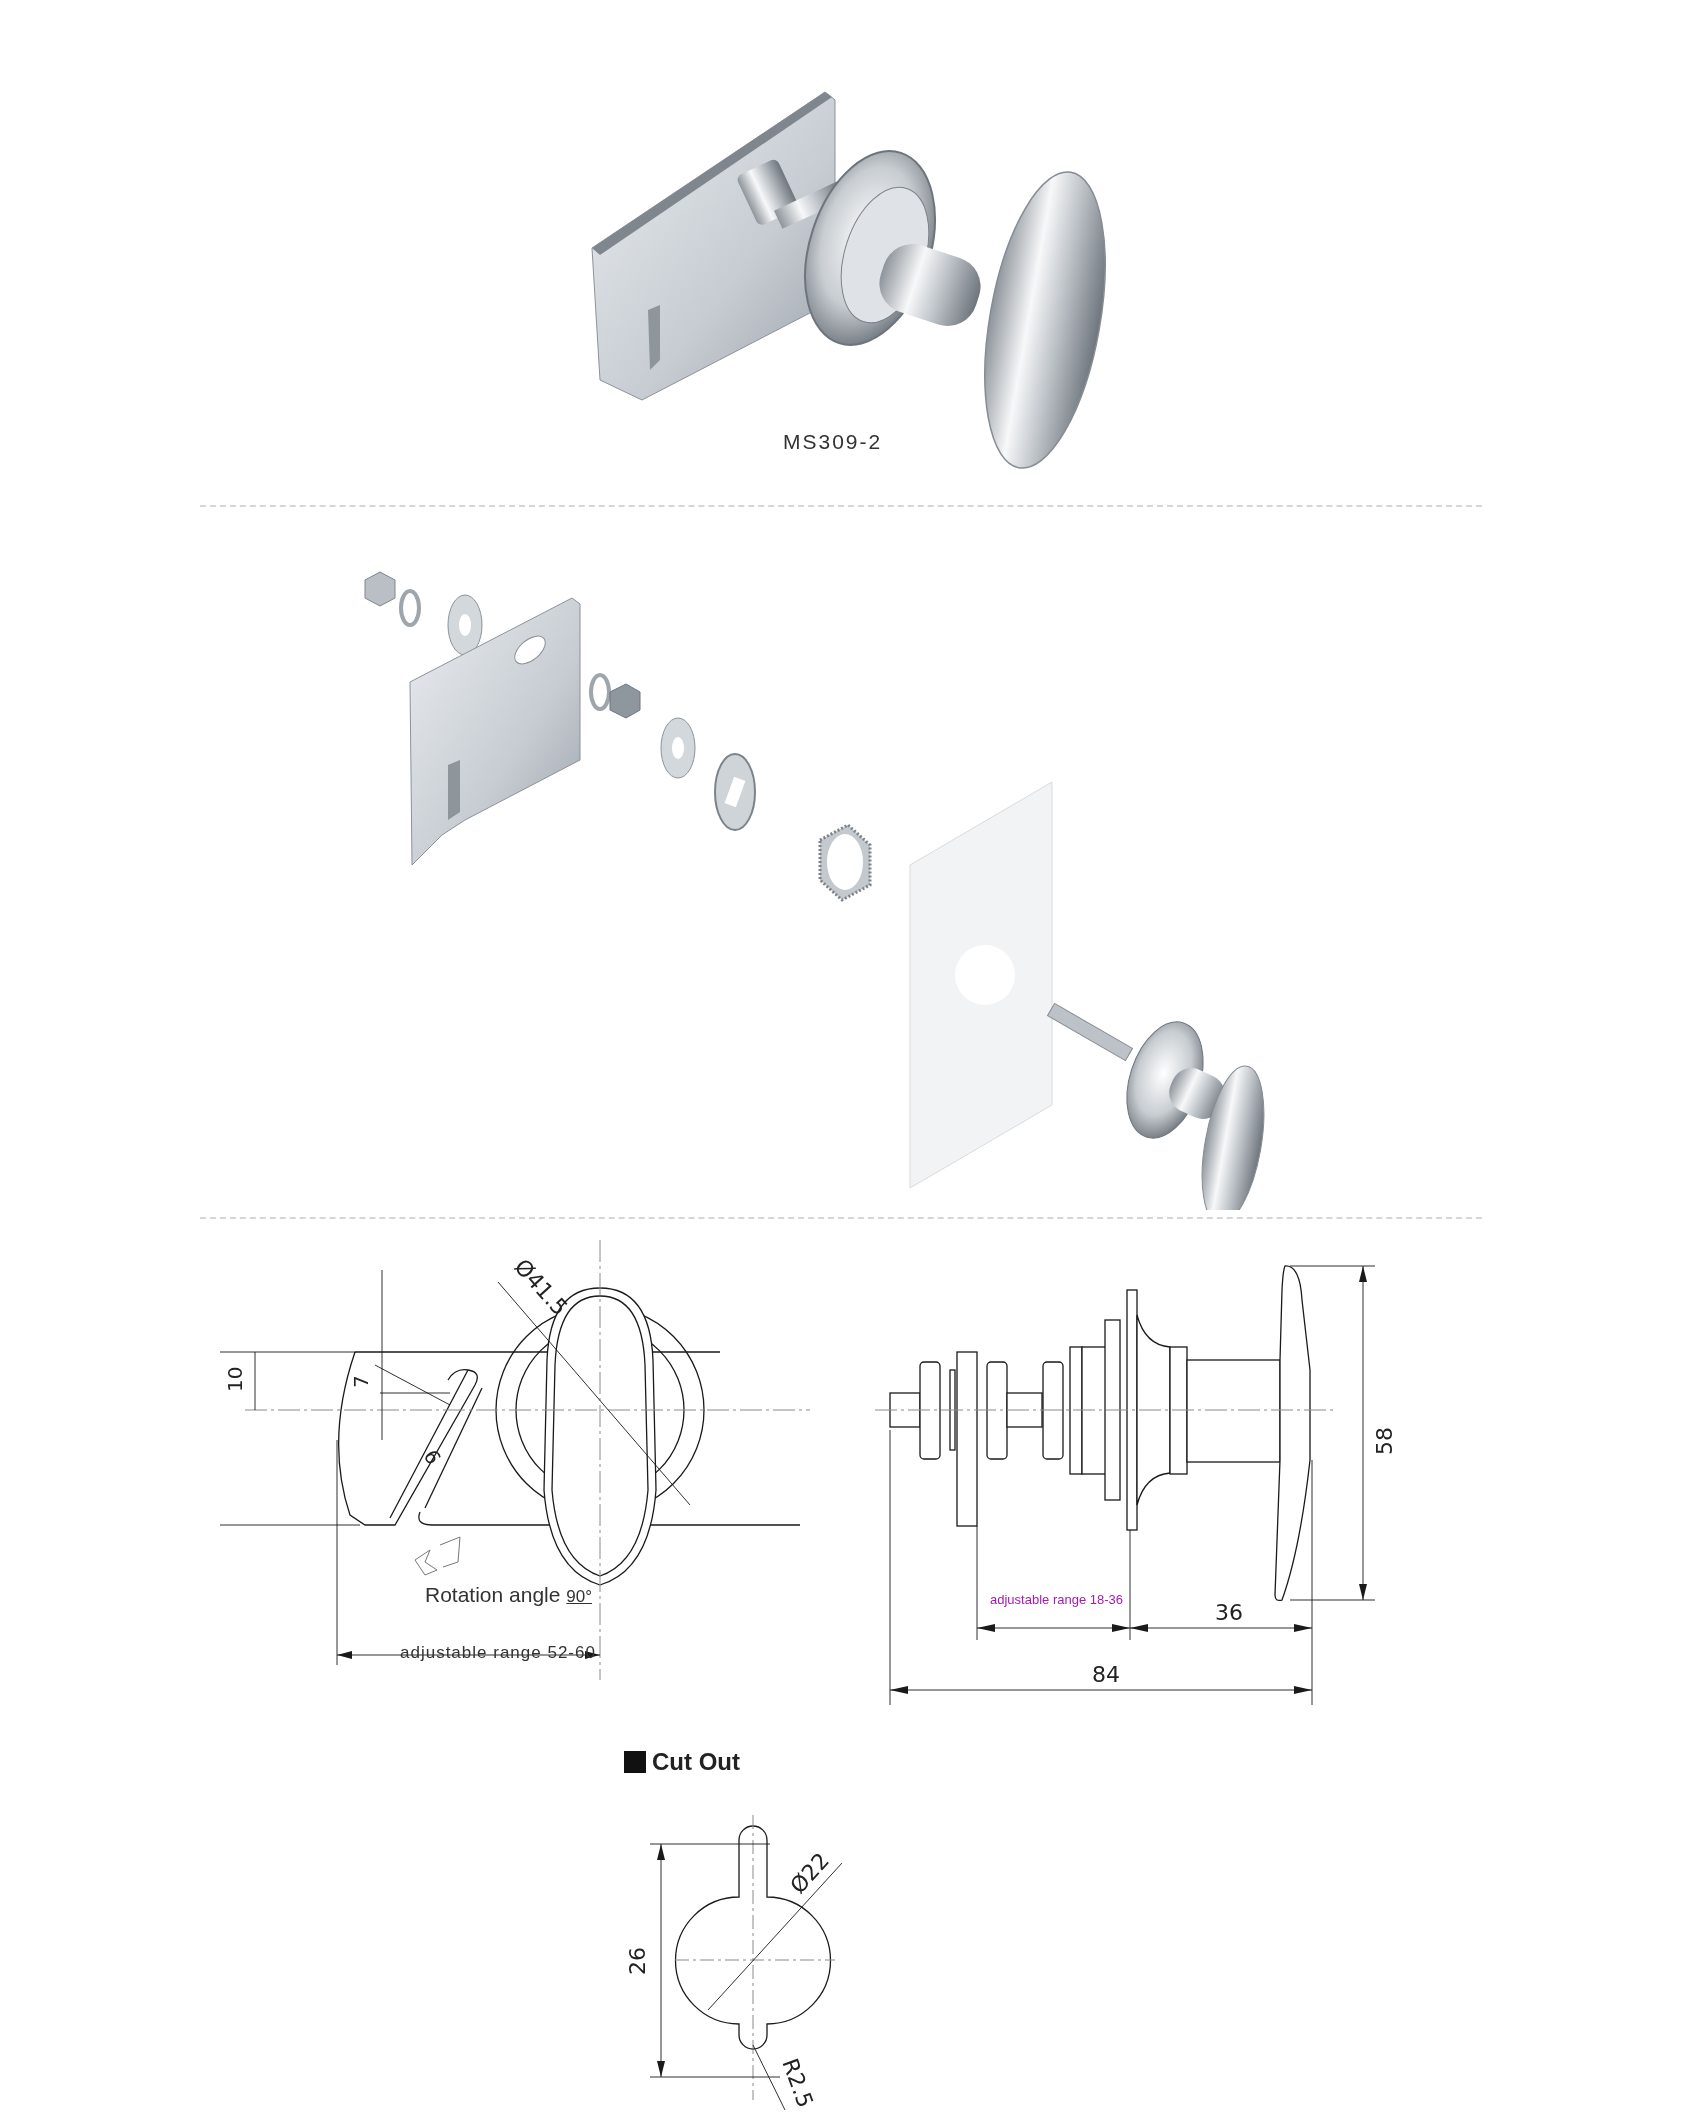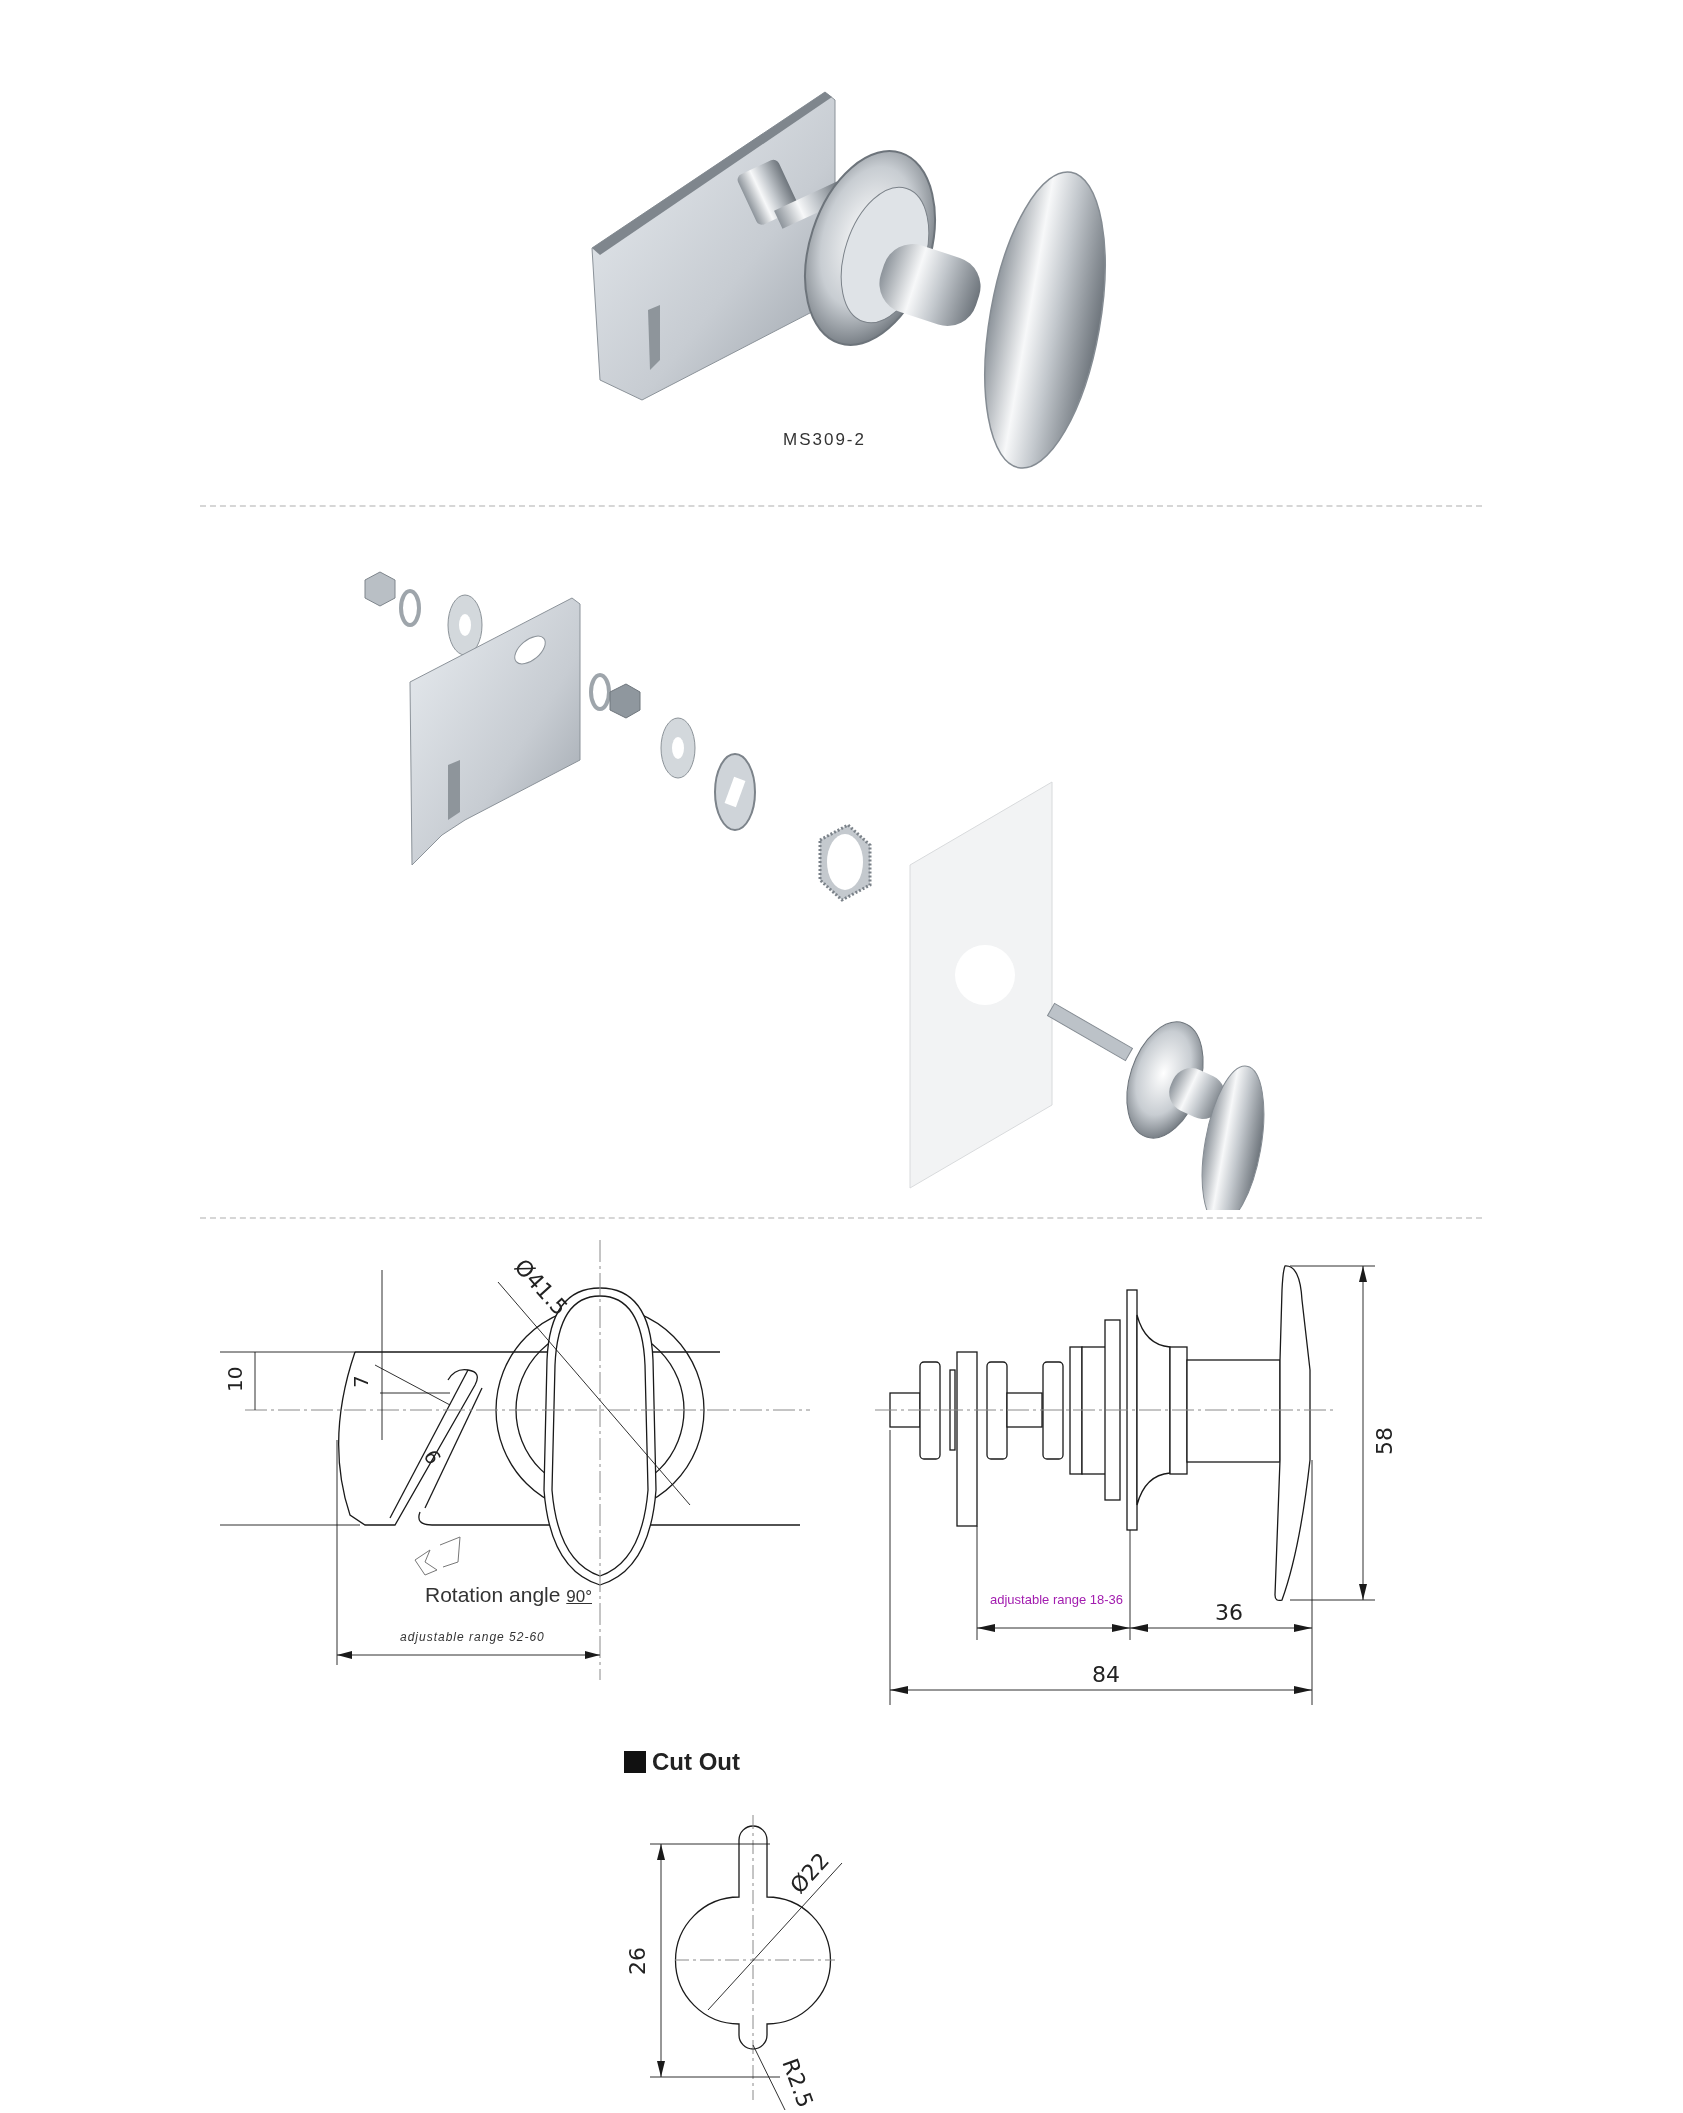--- a/index.html
+++ b/index.html
@@ -1,21 +1,21 @@
 <!DOCTYPE html>
 <html><head>
 <meta charset="utf-8">
 <style>
   html, body { margin:0; padding:0; background:#ffffff; }
   body { width:1683px; height:2113px; position:relative; overflow:hidden;
          font-family:"Liberation Sans", "DejaVu Sans", sans-serif; color:#333; }
   .abs { position:absolute; }
   .sep { position:absolute; left:200px; width:1282px; height:0;
          border-top:2px dashed #d6d6d6; }
-  .caption { position:absolute; font-size:17px; letter-spacing:2px; color:#333; }
+  .caption { position:absolute; font-size:21px; letter-spacing:2px; color:#333; }
   svg text { font-family:"DejaVu Sans", "Liberation Sans", sans-serif; }
   .cut-title { position:absolute; font-size:24px; font-weight:bold; color:#222;
                display:flex; align-items:center; gap:6px; }
   .cut-title .sq { width:22px; height:22px; background:#111; display:inline-block; }
 </style>
 </head>
 <body>
 
 <div class="abs" style="left:560px;top:70px;width:600px;height:400px;">
   <svg width="600" height="400" viewBox="0 0 600 400">
@@ -141,21 +141,21 @@
     </g>
     <polygon points="117,415 132,411 132,419" fill="#1a1a1a"></polygon>
     <polygon points="380,415 365,411 365,419" fill="#1a1a1a"></polygon>
 
     <path d="M195,320 l15,-10 l-5,12 l12,8 l-12,5 Z M220,305 l20,-8 l-2,25 l-15,5" fill="none" stroke="#777" stroke-width="1"></path>
   </svg>
   <div class="abs" style="left:205px;top:343px;font-size:21px;color:#333;white-space:nowrap;">
     <span>Rotation angle</span>
     <span style="font-size:17px;text-decoration:underline;">90°</span>
   </div>
-  <div class="abs" style="left:180px;top:390px;font-size:12px;letter-spacing:1px;color:#333;white-space:nowrap;font-style:italic;">adjustable range 52-60</div>
+  <div class="abs" style="left:180px;top:403px;font-size:17px;letter-spacing:1px;color:#333;white-space:nowrap;">adjustable range 52-60</div>
 </div>
 
 <div class="abs" style="left:870px;top:1250px;width:600px;height:470px;">
   <svg width="600" height="470" viewBox="0 0 600 470">
     <g fill="#fff" stroke="#1a1a1a" stroke-width="1.3">
       <rect x="20" y="143" width="30" height="34"></rect>
       <rect x="50" y="112" width="20" height="97" rx="4"></rect>
       <rect x="80" y="120" width="5" height="80"></rect>
       <rect x="87" y="102" width="20" height="174"></rect>
       <rect x="117" y="112" width="20" height="97" rx="4"></rect>

